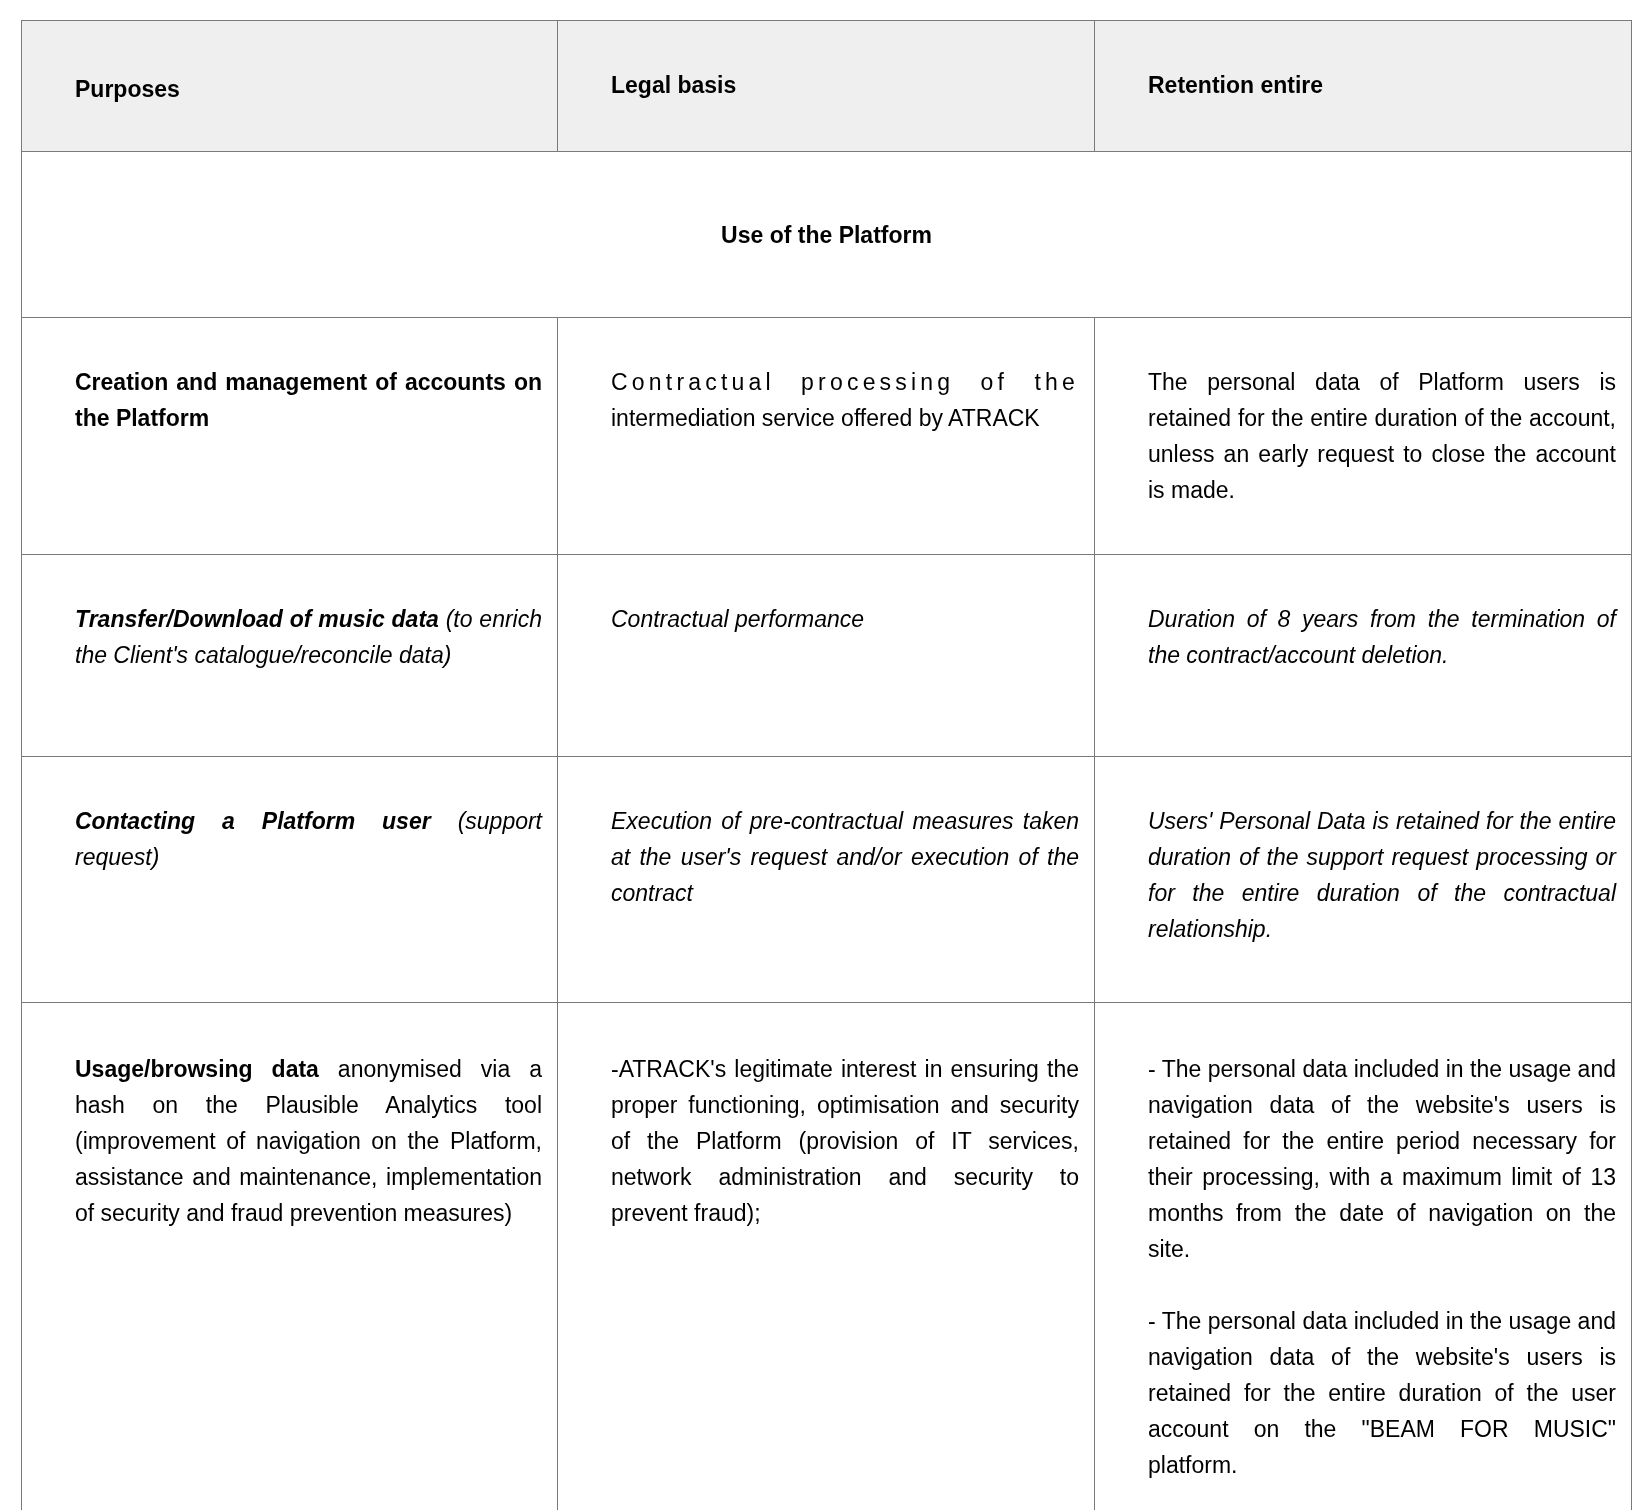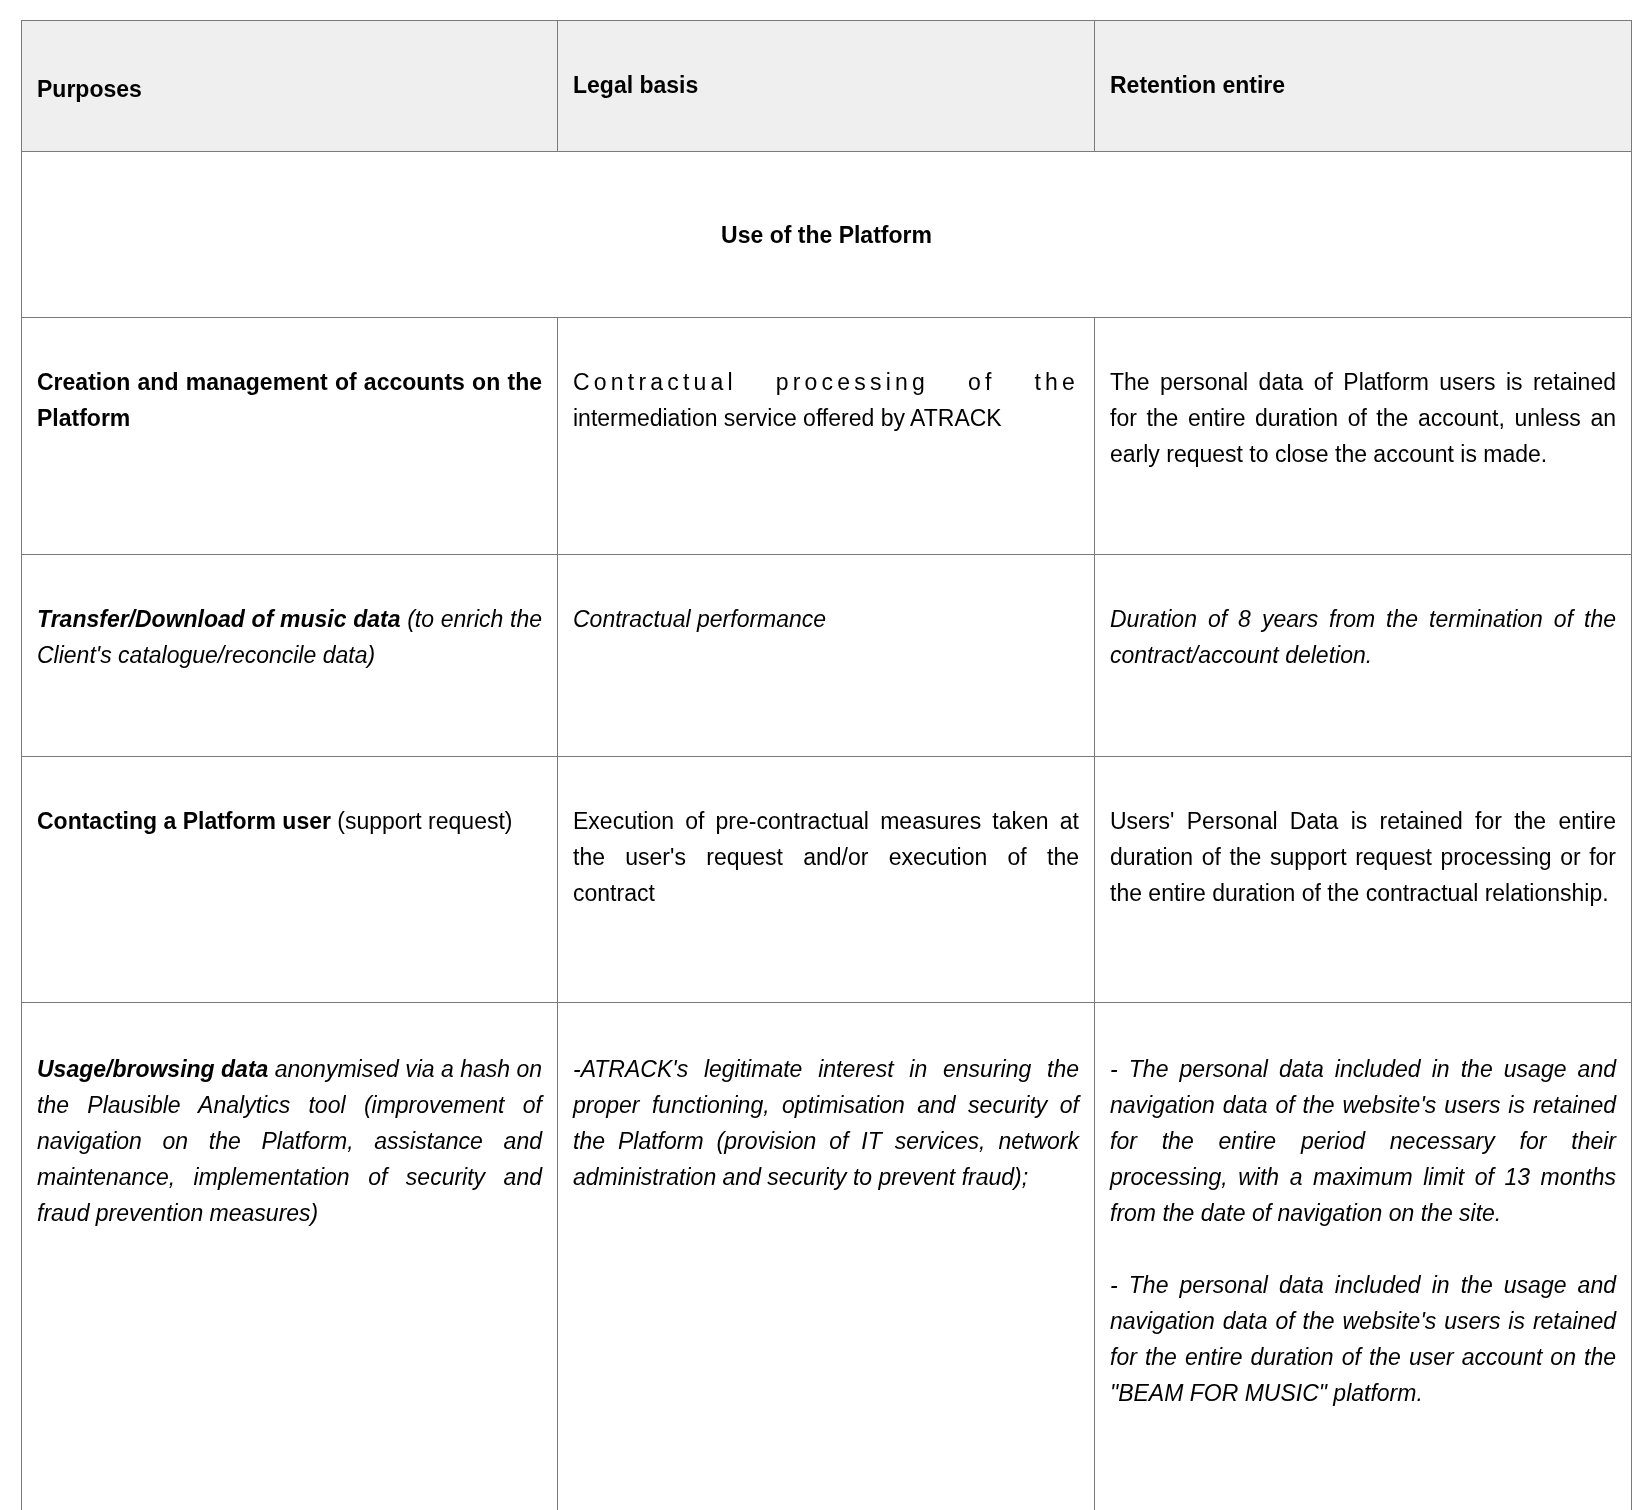--- a/index.html
+++ b/index.html
@@ -19,24 +19,24 @@
     font-weight: normal;
     box-sizing: border-box;
   }
   col.c1 { width: 536px; } col.c2 { width: 537px; } col.c3 { width: 537px; }
   tr.head th { background: #efefef; height: 131px; font-weight: bold; text-align: left; }
   tr.head th .cell { }
   tr.head th.first .cell { padding-top: 50px; }
   tr.section td { height: 166px; text-align: center; vertical-align: middle; font-weight: bold; }
   tr.r1 td { height: 237px; }
   tr.r2 td { height: 202px; font-style: italic; }
-  tr.r3 td { height: 246px; }
+  tr.r3 td { height: 246px; font-style: italic; }
   tr.r4 td { height: 521px; }
-  .cell { padding-top: 46px; }
-  tr.r4 .cell { padding-top: 48px; font-style: italic; }
+  .cell { padding-top: 46px; margin-left: 38px; }
+  tr.r4 .cell { padding-top: 48px; }
   b { font-weight: bold; }
   .spaced { letter-spacing: 4.2px; word-spacing: 8px; text-align-last: auto; }
   .para + .para { margin-top: 36px; }
 </style>
 </head>
 <body>
 
 <table class="grid">
   <colgroup>
       <col class="c1">

